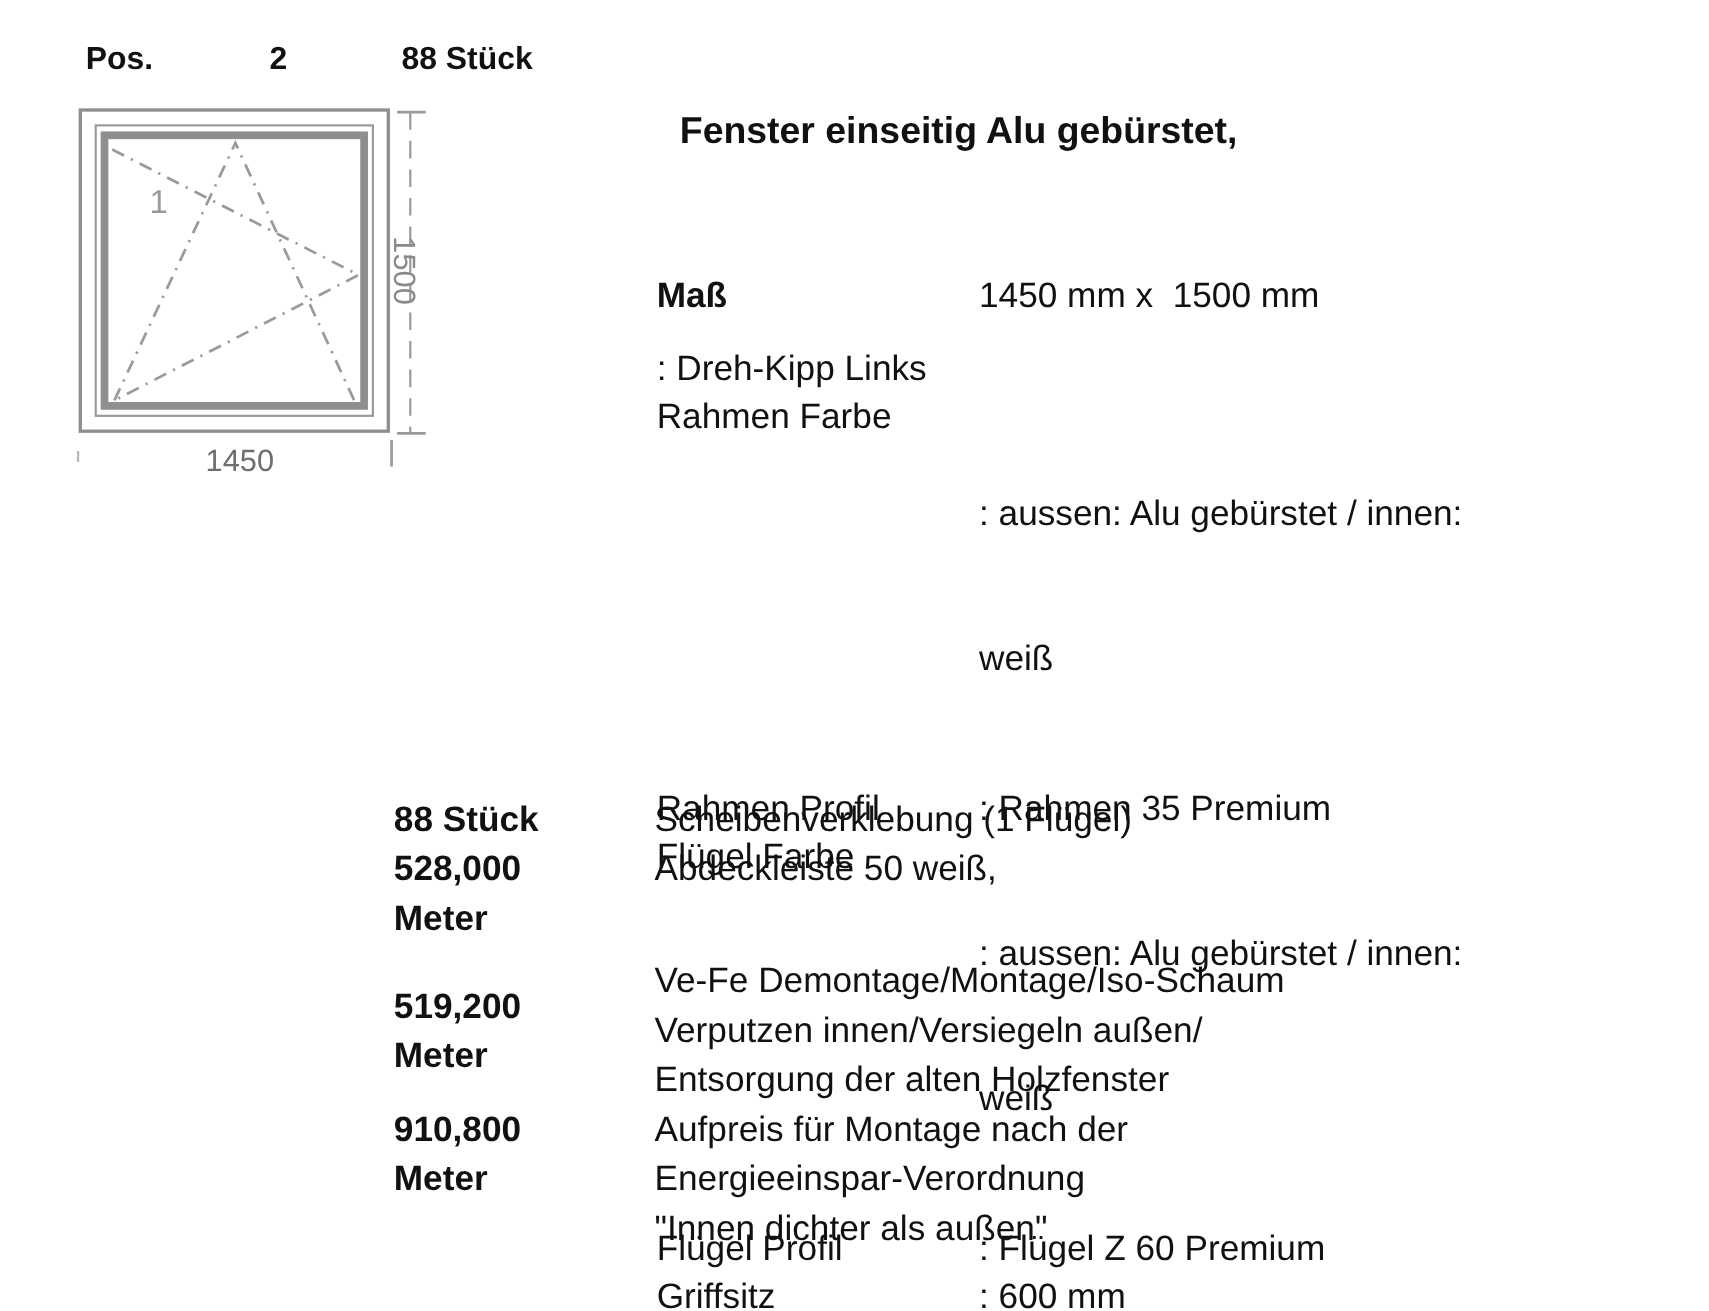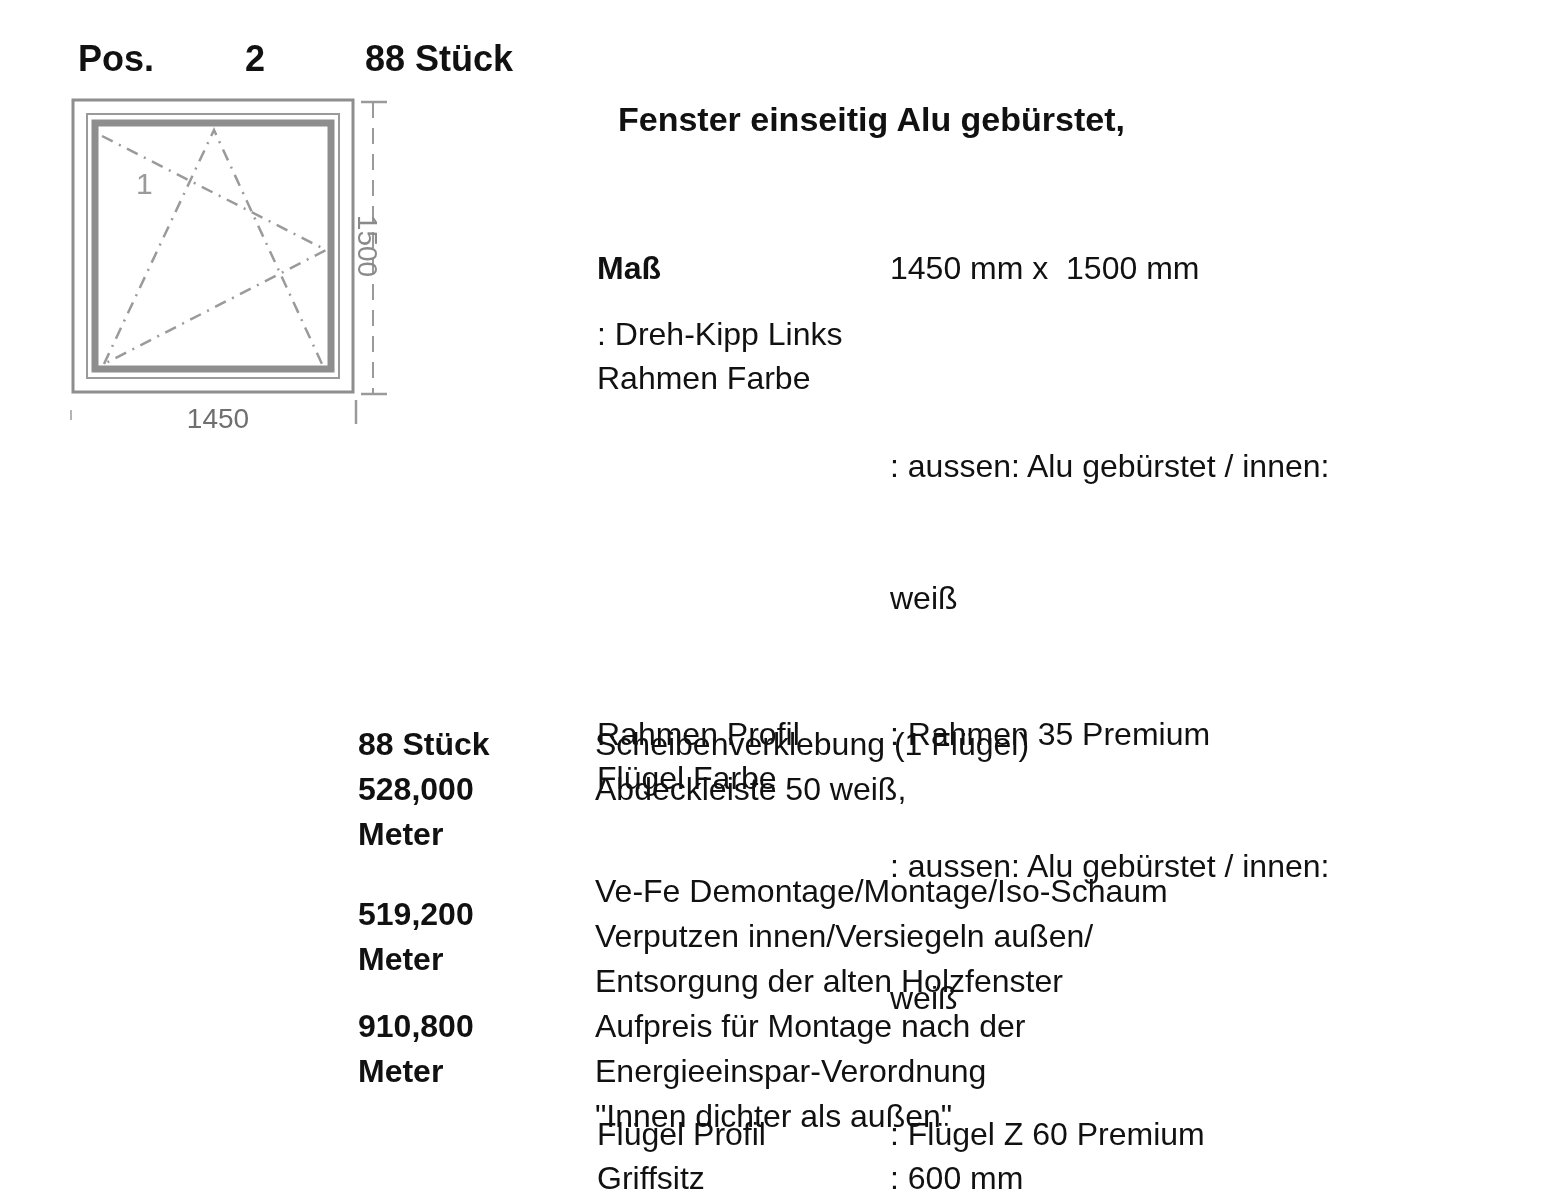--- a/index.html
+++ b/index.html
@@ -3,21 +3,21 @@
 <meta charset="utf-8">
 <style>
   html,body{margin:0;padding:0;}
   body{
     width:1554px;height:1192px;position:relative;background:#ffffff;
     font-family:"Liberation Sans", sans-serif;color:#111;
     -webkit-font-smoothing:antialiased;overflow:hidden;
   }
   .abs{position:absolute;}
   
-  .hdr{font-weight:bold;font-size:36px;top:38px;}
+  .hdr{font-weight:bold;font-size:29px;top:38px;}
   
   .title-block{left:618px;top:96px;font-weight:bold;font-size:34px;line-height:46px;white-space:nowrap;}
   
   .spec-table{left:597px;top:246px;width:950px;font-size:32px;line-height:44px;}
   .spec-row{display:flex;}
   .spec-row .label{width:293px;flex:0 0 293px;white-space:nowrap;}
   .spec-row .value{white-space:pre-wrap;}
   .spec-row.strong .label{font-weight:bold;}
   .spec-row.gap-after{margin-bottom:22px;align-items:center;}
   .spec-row.wrap-after{margin-bottom:4px;}

